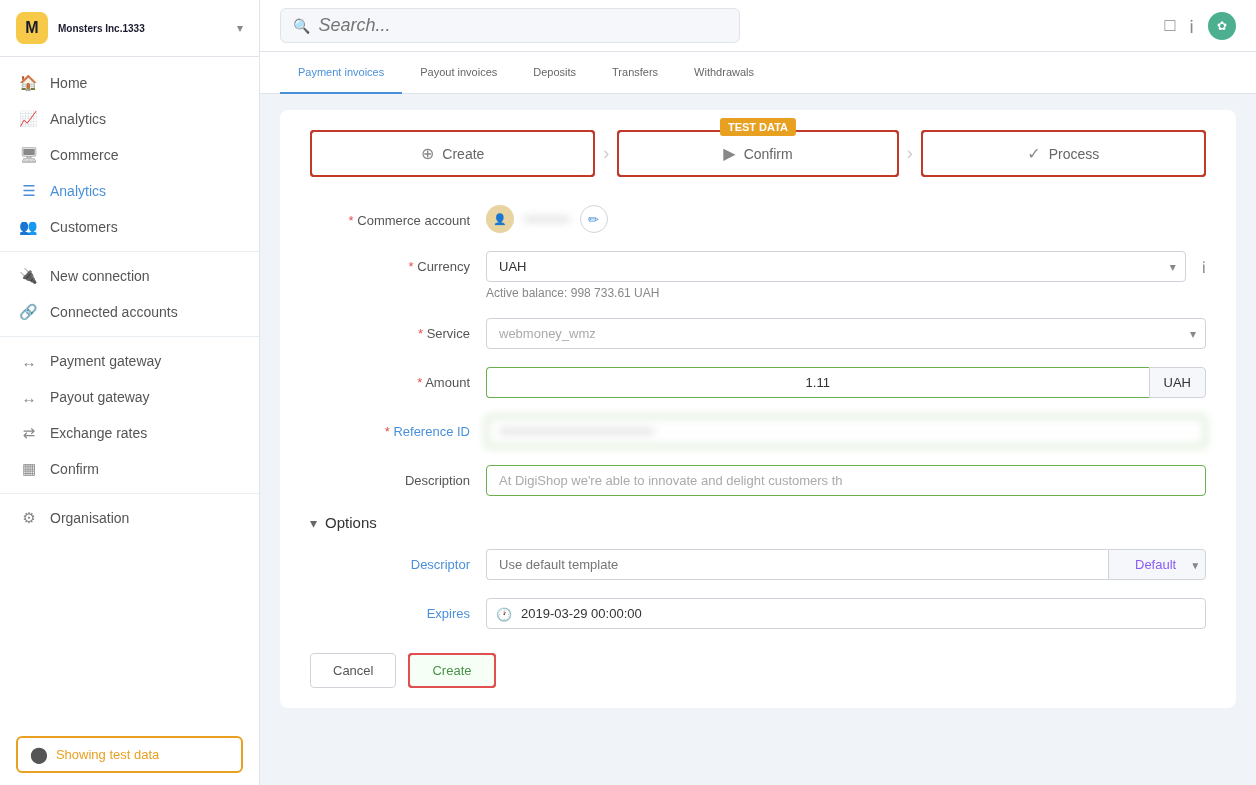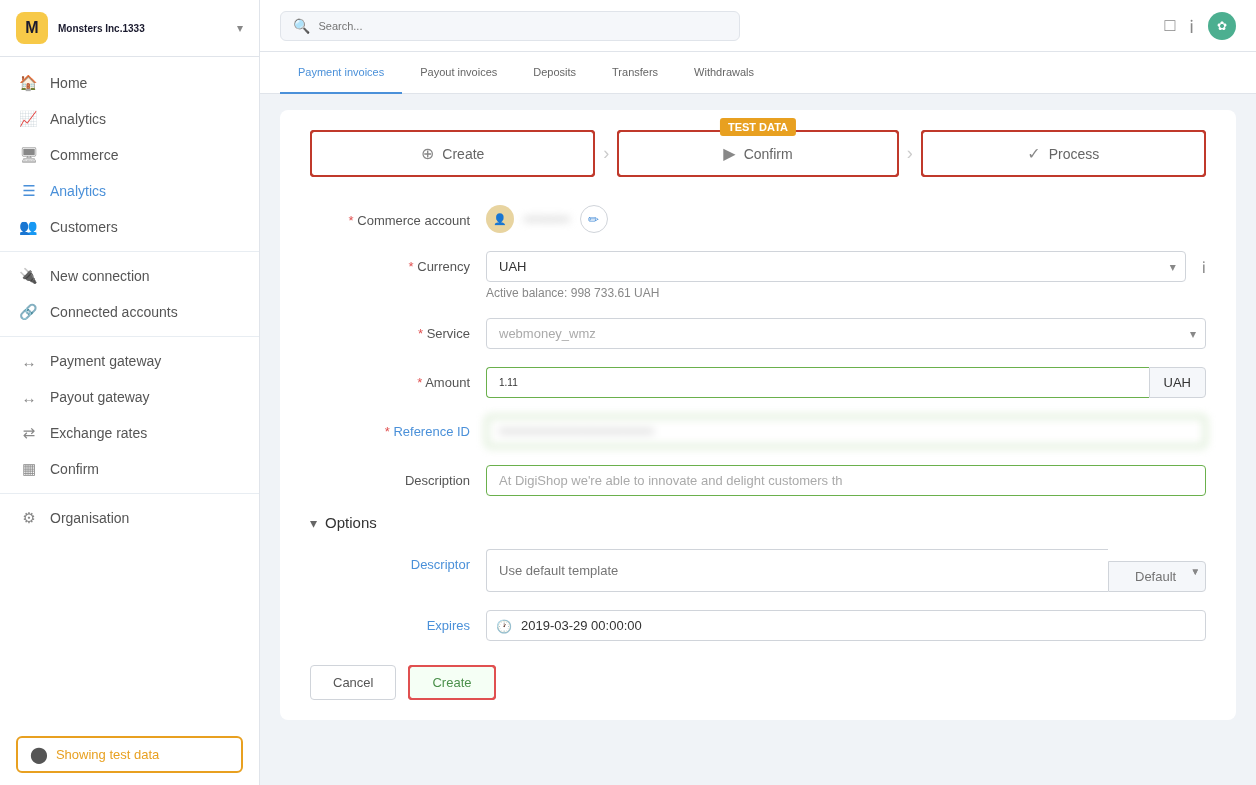--- a/index.html
+++ b/index.html
@@ -73,21 +73,21 @@
     .search-box {
       flex: 1;
       max-width: 460px;
       display: flex; align-items: center; gap: 8px;
       background: #f5f7fa;
       border: 1px solid #e0e4ea;
       border-radius: 6px;
       padding: 6px 12px;
     }
     .search-icon { color: #aaa; font-size: 14px; }
-    .search-input { border: none; background: transparent; outline: none; font-size: 11px; color: #15803d; width: 100%; }
+    .search-input { border: none; background: transparent; outline: none; font-size: 18px; color: #15803d; width: 100%; font-style: italic; }
     .header-right { margin-left: auto; display: flex; align-items: center; gap: 14px; }
     .header-icon { color: #888; font-size: 18px; cursor: pointer; }
     .avatar-icon { width: 28px; height: 28px; border-radius: 50%; background: #4caf90; display: flex; align-items: center; justify-content: center; font-size: 12px; color: white; cursor: pointer; }
 
     
     .content-area { flex: 1; overflow-y: auto; background: #f0f3f7; padding: 0; }
     
     
     .tabs-bar {
       background: #fff;
@@ -154,21 +154,21 @@
       background: #fff; appearance: none; cursor: pointer;
     }
     
     .select-wrapper { position: relative; }
     .select-wrapper::after {
       content: '▾'; position: absolute; right: 10px; top: 50%; transform: translateY(-50%);
       color: #888; pointer-events: none; font-size: 12px;
     }
     
     .amount-row { display: flex; gap: 0; }
-    .amount-input { flex: 1; padding: 7px 12px; border: 1px solid #6ab04c; border-right: none; border-radius: 4px 0 0 4px; font-size: 10px; color: #333; outline: none; }
+    .amount-input { flex: 1; padding: 7px 12px; border: 1px solid #6ab04c; border-right: none; border-radius: 4px 0 0 4px; font-size: 13px; color: #333; outline: none; text-align: center; }
     .amount-currency { padding: 7px 14px; border: 1px solid #d0d4da; border-radius: 0 4px 4px 0; background: #f5f7fa; font-size: 13px; color: #333; font-weight: 500; }
     
     .balance-hint { font-size: 12px; color: #888; text-align: left; margin-top: 4px; }
     
     .commerce-account-row { display: flex; align-items: center; gap: 10px; }
     .account-avatar { width: 28px; height: 28px; border-radius: 50%; background: #e8d4a0; display: flex; align-items: center; justify-content: center; font-size: 11px; color: #a07020; }
     .account-name { font-size: 13px; color: #aaa; }
     .edit-btn { width: 28px; height: 28px; border-radius: 50%; border: 1px solid #d0d4da; background: #fff; display: flex; align-items: center; justify-content: center; cursor: pointer; color: #4a90d9; font-size: 13px; }
     
     .info-icon { margin-left: 8px; color: #888; font-size: 16px; cursor: pointer; }
@@ -181,21 +181,21 @@
     
     .options-toggle {
       display: flex; align-items: center; gap: 8px;
       font-size: 15px; font-weight: 500; color: #333;
       cursor: pointer; margin-bottom: 18px; margin-top: 8px;
     }
     .options-toggle-icon { color: #666; font-size: 14px; }
     
     .descriptor-row { display: flex; gap: 0; }
     .descriptor-input { flex: 1; padding: 7px 12px; border: 1px solid #d0d4da; border-right: none; border-radius: 4px 0 0 4px; font-size: 13px; color: #aaa; outline: none; background: #fff; }
-    .descriptor-select { padding: 7px 26px; border: 1px solid #d0d4da; border-radius: 0 4px 4px 0; background: #f5f7fa; font-size: 13px; color: #737373; cursor: pointer; appearance: none; padding-right: 28px; margin-top: 12px; }
+    .descriptor-select { padding: 7px 26px; border: 1px solid #d0d4da; border-radius: 0 4px 4px 0; background: #f5f7fa; font-size: 13px; color: #8b5cf6; cursor: pointer; appearance: none; padding-right: 28px; }
     .descriptor-select-wrap { position: relative; }
     .descriptor-select-wrap::after { content: '▾'; position: absolute; right: 8px; top: 50%; transform: translateY(-50%); color: #888; pointer-events: none; font-size: 11px; }
     
     .expires-input { width: 100%; padding: 7px 12px 7px 34px; border: 1px solid #d0d4da; border-radius: 4px; font-size: 13px; color: #333; outline: none; background: #fff; }
     .expires-wrap { position: relative; }
     .expires-icon { position: absolute; left: 10px; top: 50%; transform: translateY(-50%); color: #888; font-size: 13px; }
     
     
     .form-actions {
       display: flex; gap: 12px; margin-top: 24px;

